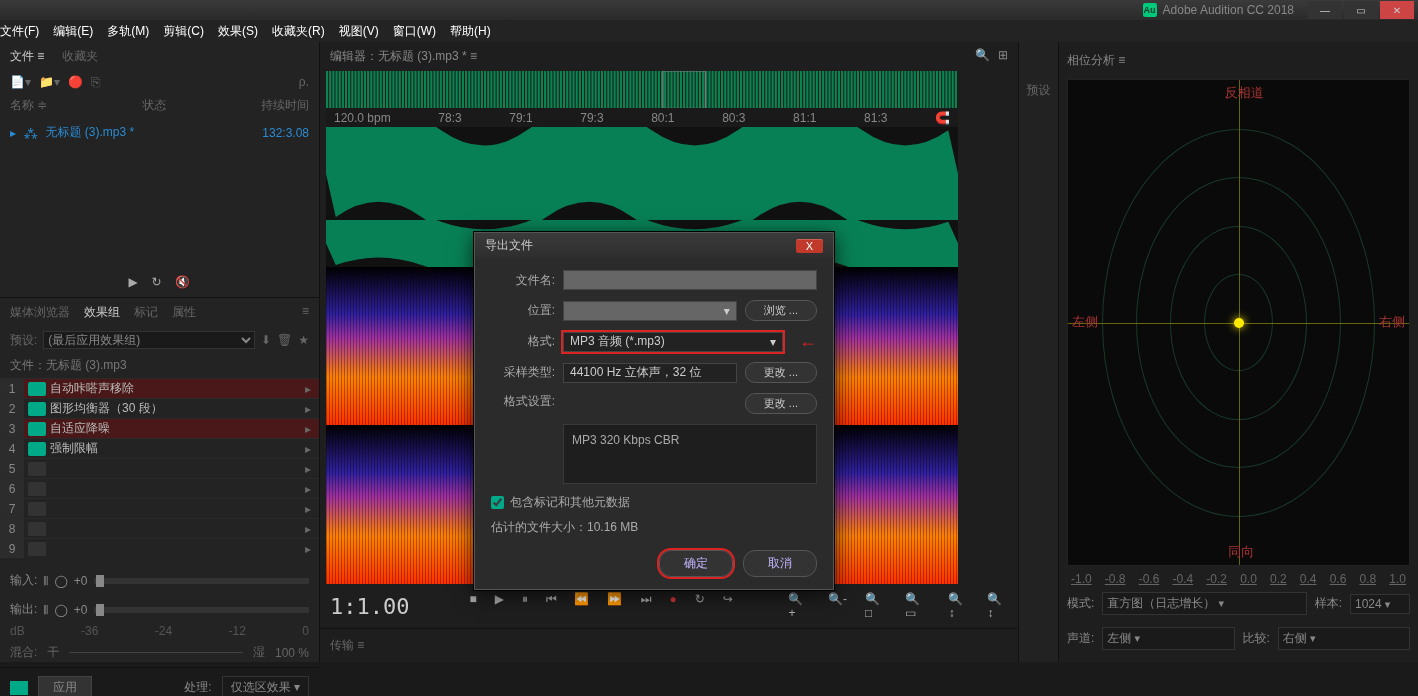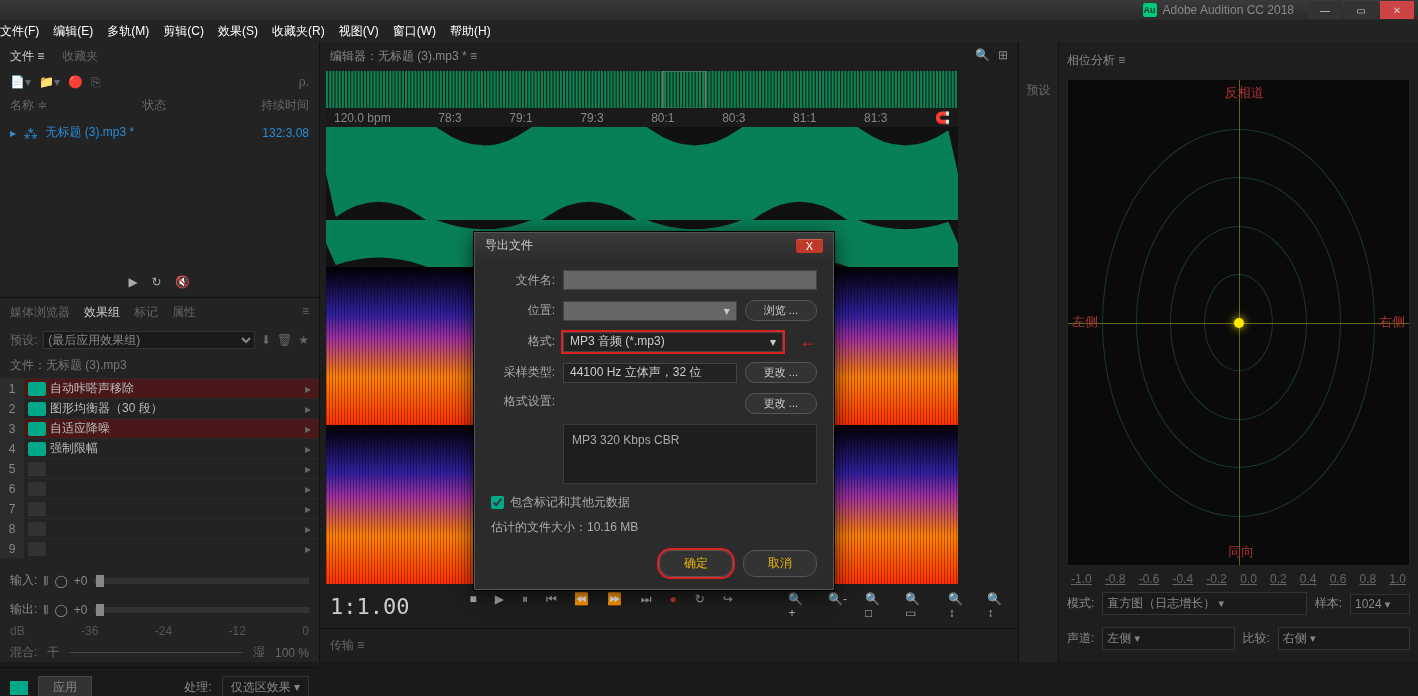--- a/index.html
+++ b/index.html
@@ -81,21 +81,21 @@
 .dlgrow .inp { flex:1; background:#222; border:1px solid #444; height:20px; color:#ccc; padding:0 6px; }
 .dlgrow .inp.blur { background:#666; }
 .dlgrow .btn { background:#333; border:1px solid #555; padding:2px 18px; color:#ccc; border-radius:10px; font-size:11px; }
 .dlgrow.hl .inp { outline:2px solid #d22; outline-offset:0; }
 .dlgrow .arrow { color:#d22; font-size:18px; margin-left:8px; }
 .fmtbox { background:#1e1e1e; border:1px solid #3a3a3a; padding:8px; margin:4px 0 10px 72px; color:#aaa; min-height:60px; }
 .chk { display:flex; gap:6px; align-items:center; margin:6px 0 8px 0; }
 .chk input { accent-color:#0a8; }
 .est { color:#aaa; margin-bottom:14px; }
 .dlgbtns { display:flex; justify-content:flex-end; gap:10px; }
-.dlgbtns .b { padding:4px 24px; border:1px solid #555; background:#333; color:#eab308; border-radius:12px; }
+.dlgbtns .b { padding:4px 24px; border:1px solid #555; background:#333; color:#c4b5fd; border-radius:12px; }
 .dlgbtns .b.ok { outline:2px solid #d22; }
 
 svg.wavesvg { width:100%; height:100%; display:block; }
 </style>
 </head>
 <body>
 
 <div class="titlebar">
   <div class="left">
     <div class="logo">Au</div>

